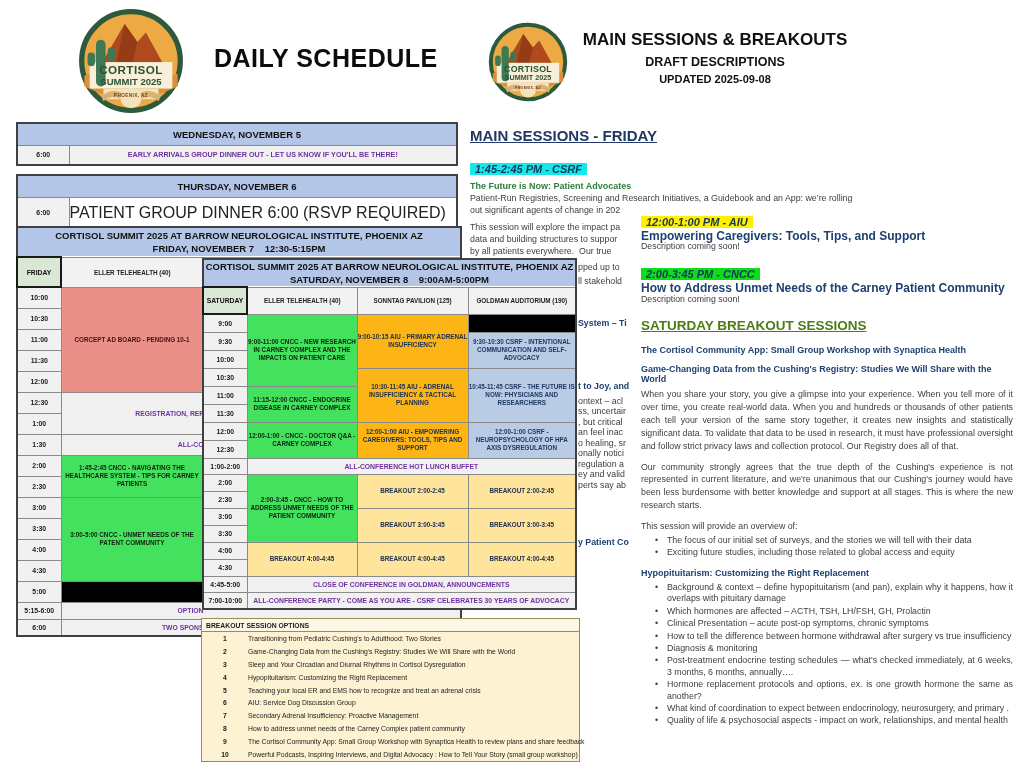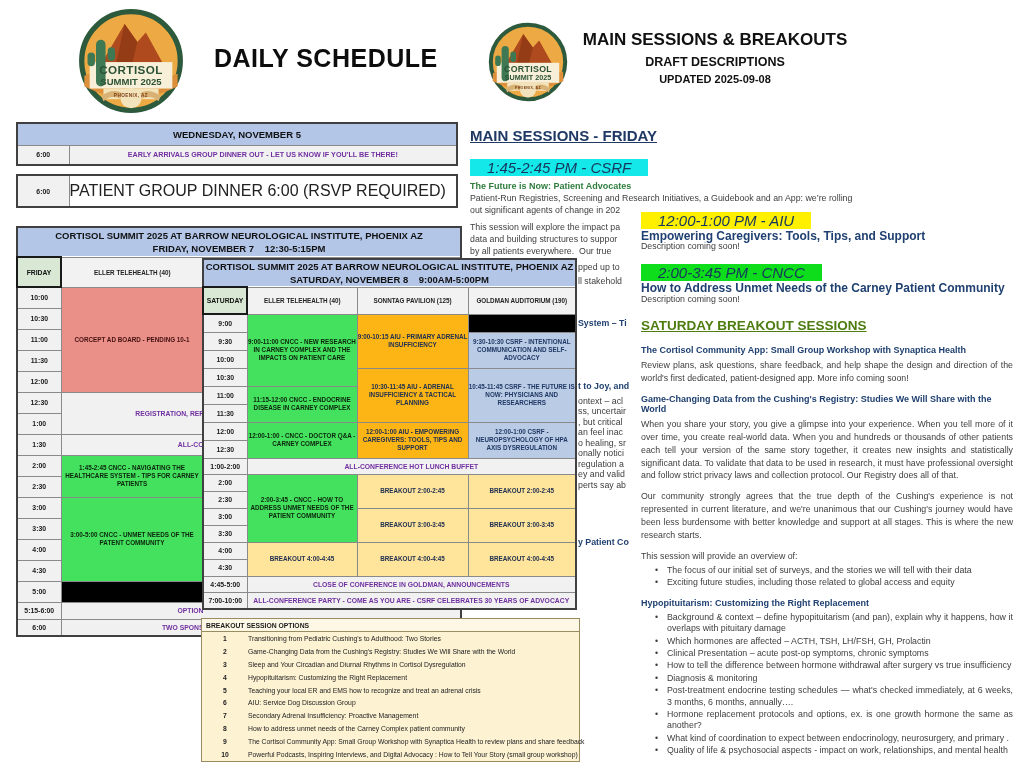--- a/index.html
+++ b/index.html
@@ -47,21 +47,21 @@
   .brow{display:flex;height:12.9px;align-items:center;}
   .bnum{width:46px;text-align:center;font-size:6.8px;font-weight:bold;color:#222;flex:none;}
   .btext{font-size:6.8px;color:#222;white-space:nowrap;}
   
   .rhead{position:absolute;left:540px;top:30px;width:350px;text-align:center;color:#111;}
   .rhead .t1{font-size:17px;font-weight:bold;}
   .rhead .t2{font-size:12.5px;font-weight:bold;margin-top:5px;}
   .rhead .t3{font-size:11px;font-weight:bold;margin-top:4px;}
   .rabs{position:absolute;white-space:pre;}
   .h1r{font-size:15px;font-weight:bold;color:#1f3864;text-decoration:underline;}
-  .tag{font-size:15px;font-weight:normal;font-style:italic;color:#17365d;padding:0 17px;}
+  .tag{font-size:11px;font-weight:bold;font-style:italic;color:#17365d;padding:0 5px;}
   .tag.cyan{background:#15e8e8;} .tag.yel{background:#fff000;} .tag.grn{background:#0ddd1a;}
   .stitle{font-size:9px;font-weight:bold;color:#2e7d3d;}
   .ntitle{font-size:12px;font-weight:bold;color:#1f4070;}
   .body8{font-size:8.8px;color:#3d3d3d;}
   .frag{position:absolute;left:578px;font-size:8.8px;color:#3d3d3d;white-space:pre;}
   .frag.b{font-weight:bold;color:#1f4070;}
   .sat-panel{position:absolute;left:641px;top:318px;width:372px;background:#fff;}
   .sat-panel h2{font-size:13.5px;font-weight:bold;color:#4d7c0f;text-decoration:underline;margin:0 0 12px 0;}
   .sat-panel h3{font-size:9px;font-weight:bold;color:#1f4070;margin:9px 0 4px 0;}
   .sat-panel p{font-size:8.8px;line-height:12.9px;color:#3d3d3d;text-align:justify;margin:0 0 8px 0;}
@@ -122,20 +122,23 @@
     </tr>
   </tbody>
     </table>
 
   <table class="sched tt">
     <colgroup>
         <col style="width:52px">
         <col style="width:388px">
       </colgroup>
     <tbody>
+        <tr class="hd" style="height:22px">
+          <th colspan="2" class="day-head">THURSDAY, NOVEMBER 6</th>
+        </tr>
     <tr class="bd" style="height:32px">
       <td class="t">6:00</td>
       <td class="ev">PATIENT GROUP DINNER 6:00 (RSVP REQUIRED)</td>
     </tr>
   </tbody>
     </table>
 
   <table class="sched fri">
     <colgroup>
         <col style="width:44px">
@@ -405,21 +408,20 @@
   <div class="rabs" style="left:641px;top:212px"><span class="tag yel">12:00-1:00 PM - AIU</span></div>
   <div class="rabs ntitle" style="left:641px;top:229px">Empowering Caregivers: Tools, Tips, and Support</div>
   <div class="rabs body8" style="left:641px;top:241px">Description coming soon!</div>
   <div class="rabs" style="left:641px;top:264px"><span class="tag grn">2:00-3:45 PM - CNCC</span></div>
   <div class="rabs ntitle" style="left:641px;top:281px">How to Address Unmet Needs of the Carney Patient Community</div>
   <div class="rabs body8" style="left:641px;top:294px">Description coming soon!</div>
 
   <div class="sat-panel">
     <h2>SATURDAY BREAKOUT SESSIONS</h2>
     <h3>The Cortisol Community App: Small Group Workshop with Synaptica Health</h3>
-    <p>Review plans, ask questions, share feedback, and help shape the design and direction of the world's first dedicated, patient-designed app.  More info coming soon!</p>
     <h3>Game-Changing Data from the Cushing's Registry: Studies We Will Share with the World</h3>
     <p>When you share your story, you give a glimpse into your experience.  When you tell more of it over time, you create real-world data.  When you and hundreds or thousands of other patients each tell your version of the same story together, it creates new insights and statistically significant data.  To validate that data to be used in research, it must have professional oversight and follow strict privacy laws and collection protocol.  Our Registry does all of that.</p>
     <p>Our community strongly agrees that the true depth of the Cushing's experience is not represented in current literature, and we're unanimous that our Cushing's journey would have been less burdensome with better knowledge and support at all stages.  This is where the new research starts.</p>
     <p class="intro">This session will provide an overview of:</p>
     <ul>
       <li>The focus of our initial set of surveys, and the stories we will tell with their data</li>
       <li>Exciting future studies, including those related to global access and equity</li>
     </ul>
     <h3>Hypopituitarism: Customizing the Right Replacement</h3>
     <ul>

